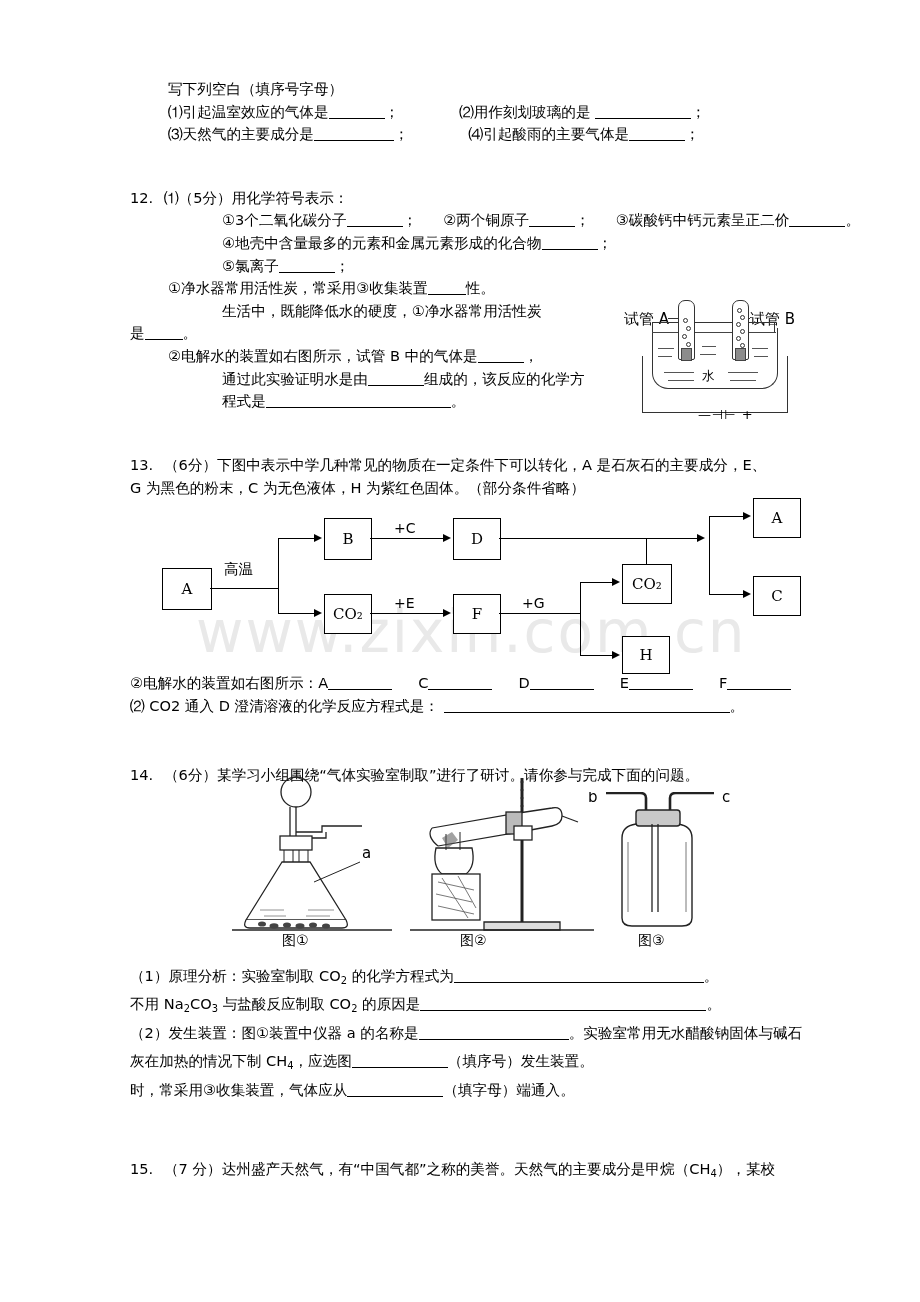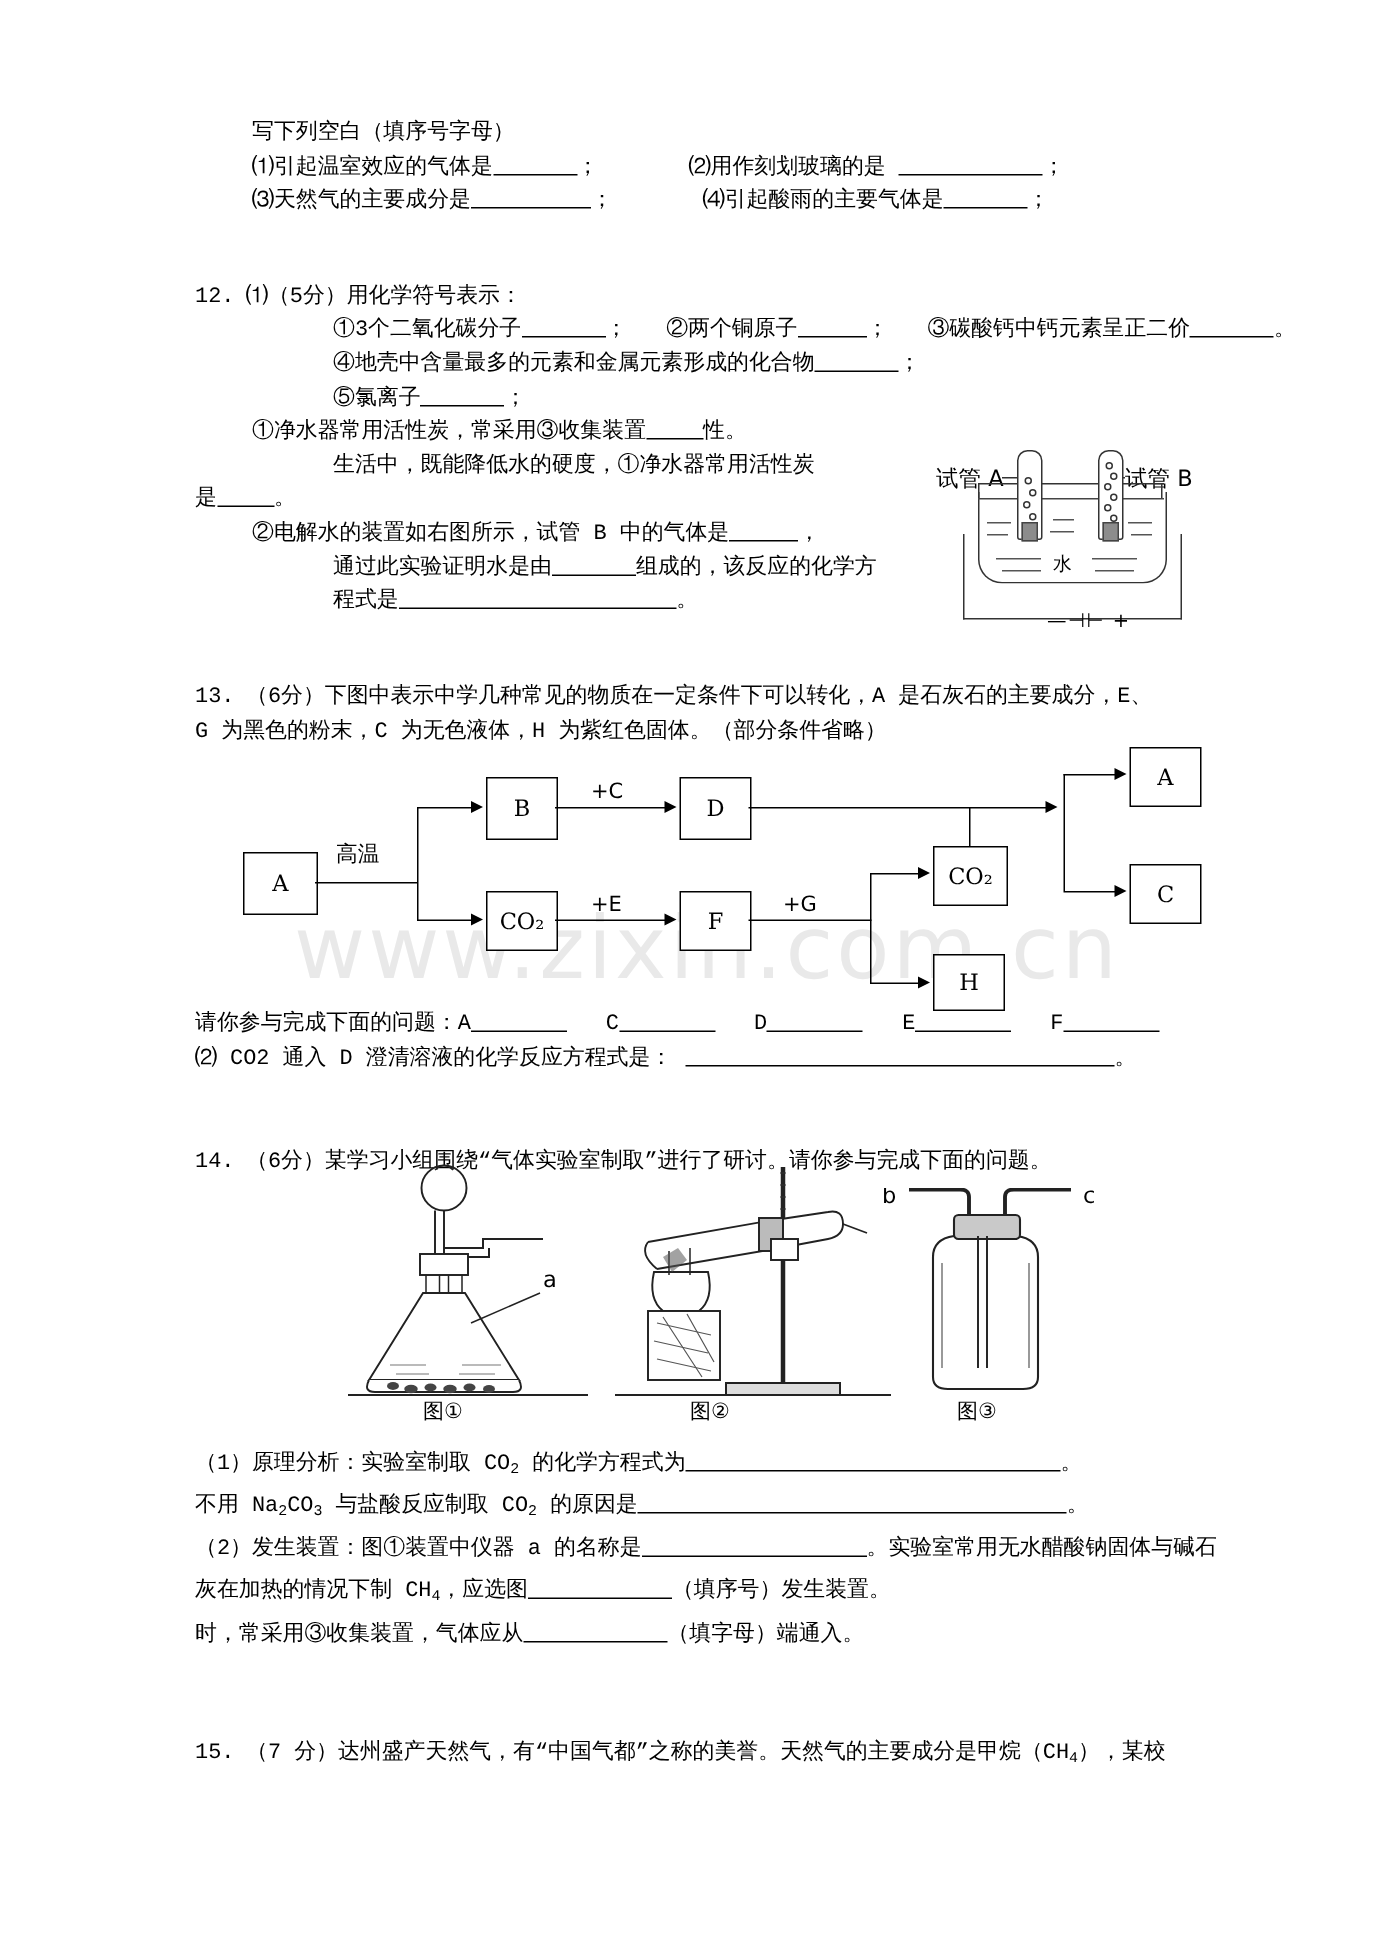--- a/index.html
+++ b/index.html
@@ -8,21 +8,21 @@
     font-family:"DejaVu Sans","Liberation Sans",sans-serif;
     color:#000;
     position:relative;
     overflow:hidden;
   }
   .page{position:relative;width:920px;height:1302px;}
   .doc{
     position:absolute;left:130px;top:78px;width:700px;
     font-size:14.6px;line-height:1.55;
   }
-  .ln{white-space:nowrap;font-family:Liberation Mono, monospace;}
+  .ln{white-space:nowrap;}
   .indent1{padding-left:38px;}
   .indent3{padding-left:92px;}
   .num{display:inline-block;width:34px;margin-top:41px;}
   .bl{
     display:inline-block;border-bottom:1px solid #000;
     vertical-align:-2px;height:13px;
   }
   .b5{width:38px}.b6{width:46px}.b7{width:56px}.b8{width:64px}.b10{width:80px}.b12{width:96px}.b14{width:112px}
   .b18{width:150px}.b22{width:185px}.b30{width:250px}
   .b34{width:286px}
@@ -234,21 +234,21 @@
     <div class="arrow" style="left:593px;top:-0.5px;"></div>
     <div class="fbox" style="left:603px;top:-14px;width:46px;height:38px;">A</div>
 
     <div class="fl-h" style="left:559px;top:82px;width:36px;"></div>
     <div class="arrow" style="left:593px;top:77.5px;"></div>
     <div class="fbox" style="left:603px;top:64px;width:46px;height:38px;">C</div>
   </div>
 
   <div class="doc" style="top:672px;">
     <div class="ln">
-      <span>请你参与完成下面的问题：A</span><span class="bl b8"></span><span class="gap-s"></span><span>C</span><span class="bl b8"></span><span class="gap-s"></span><span>D</span><span class="bl b8"></span><span class="gap-s"></span><span>E</span><span class="bl b8"></span><span class="gap-s"></span><span>F</span><span class="bl b8"></span>
+      <span>②电解水的装置如右图所示：A</span><span class="bl b8"></span><span class="gap-s"></span><span>C</span><span class="bl b8"></span><span class="gap-s"></span><span>D</span><span class="bl b8"></span><span class="gap-s"></span><span>E</span><span class="bl b8"></span><span class="gap-s"></span><span>F</span><span class="bl b8"></span>
     </div>
     <div class="ln">
       <span>⑵ CO2 通入 D 澄清溶液的化学反应方程式是：</span> <span class="bl b34"></span><span>。</span>
     </div>
     <div class="ln" style="margin-top:6px;">
       <span class="num">14.</span><span>（6分）某学习小组围绕“气体实验室制取”进行了研讨。请你参与完成下面的问题。</span>
     </div>
   </div>
 
   <div class="appar">

